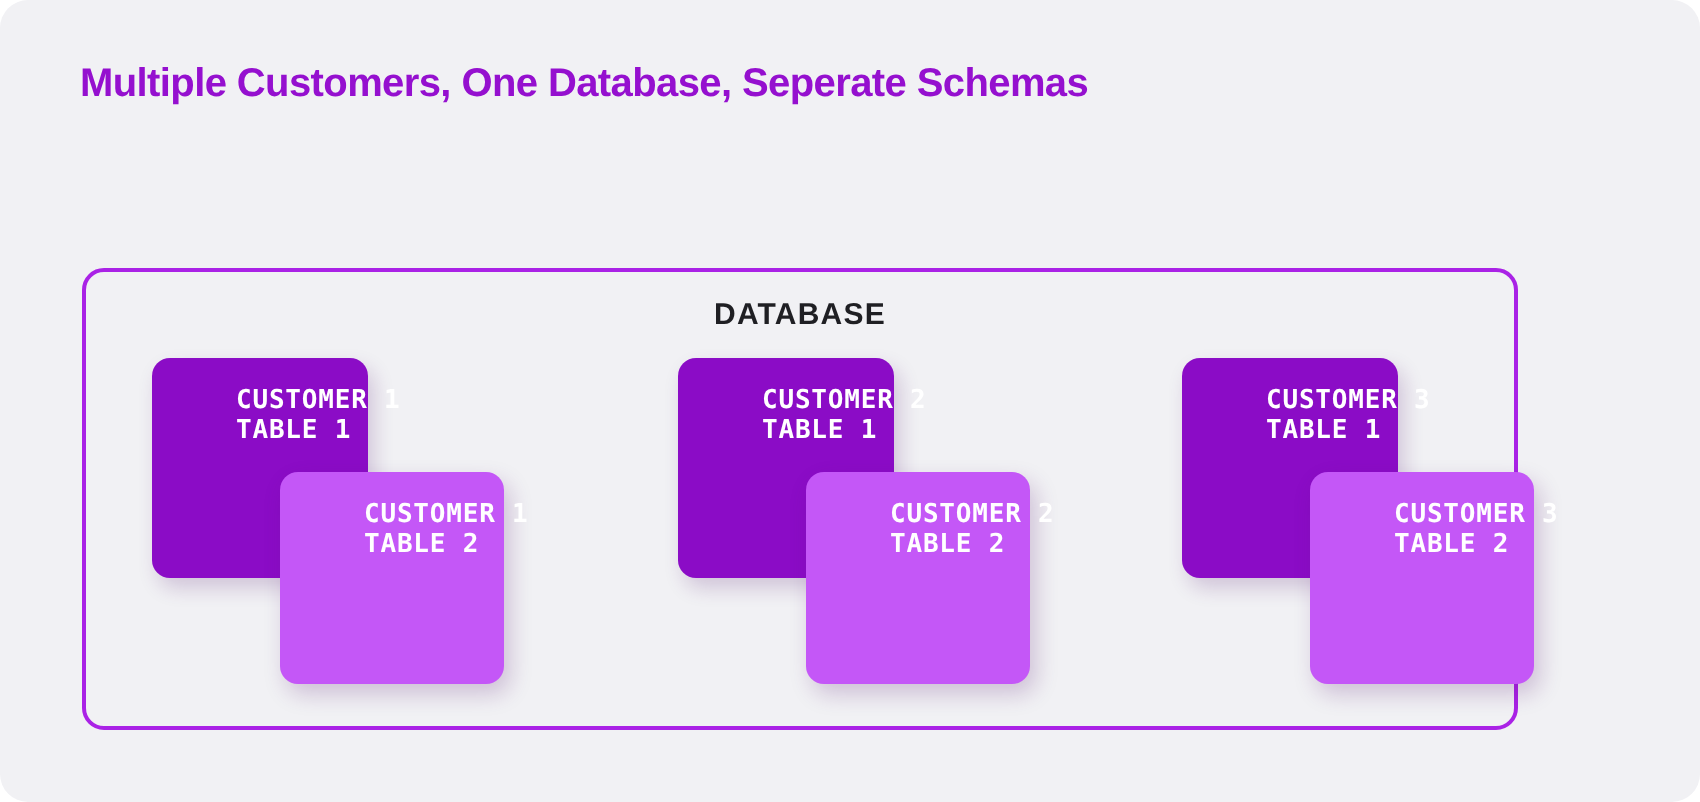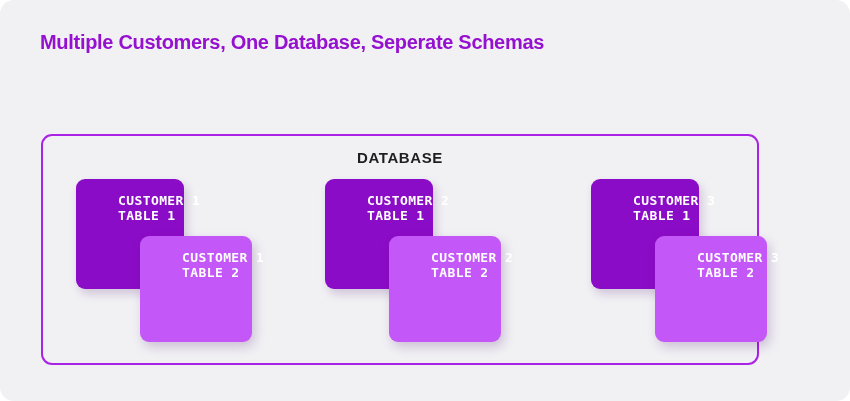--- a/index.html
+++ b/index.html
@@ -63,21 +63,21 @@
   }
 
   
   .customer-group {
     position: absolute;
     top: 0;
     width: 180px;
     height: 231px;
   }
   #group-0 { left: 33px; }
-  #group-1 { left: 282px; }
+  #group-1 { left: 296px; }
   #group-2 { left: 548px; }
 
   .card {
     position: absolute;
     border-radius: 9px;
     box-sizing: border-box;
     padding: 14px 0 0 14px;
   }
   .card-back {
     left: 0;

